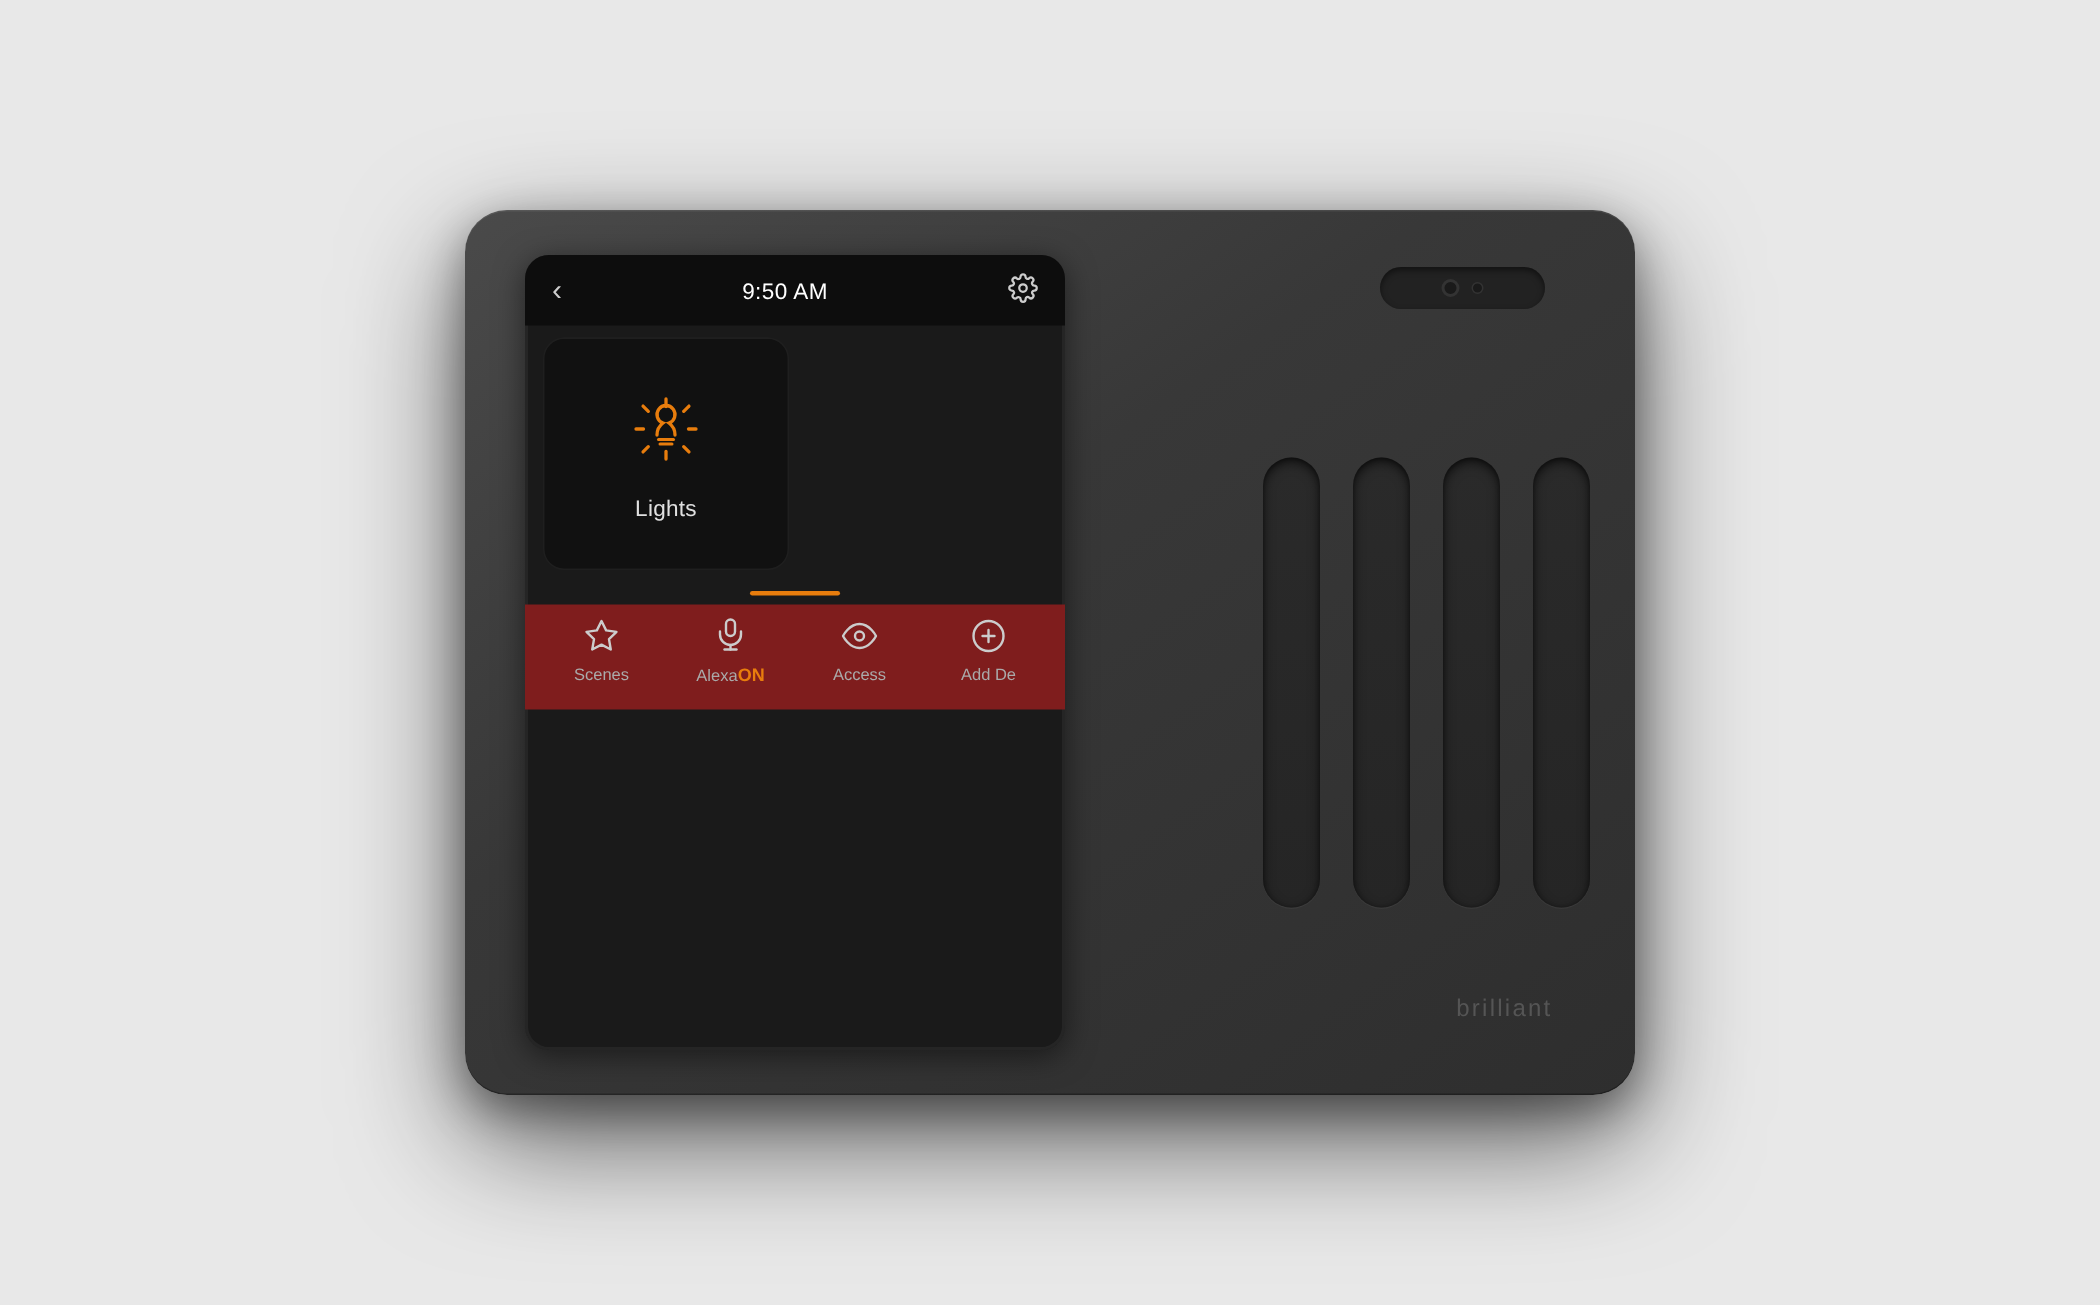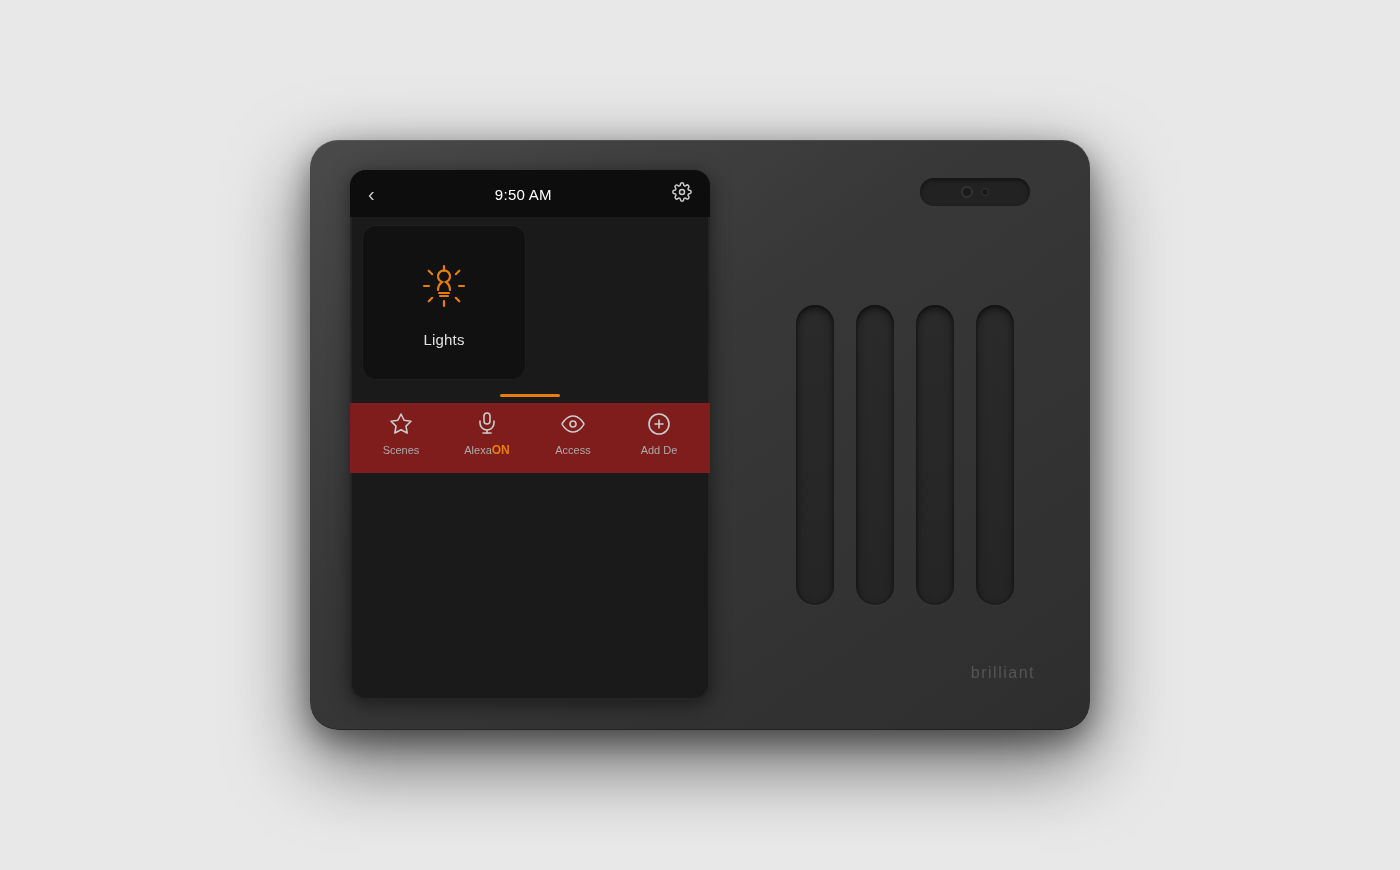--- a/index.html
+++ b/index.html
@@ -151,21 +151,21 @@
       font-size: 12px;
       font-weight: 600;
     }
 
     
     .right-panel {
       flex: 1;
       height: 100%;
       display: flex;
       flex-direction: column;
-      align-items: center;
+      align-items: flex-end;
       justify-content: center;
       padding: 30px 30px 30px 40px;
       position: relative;
     }
 
     
     .camera-pill {
       position: absolute;
       top: 38px;
       right: 60px;

